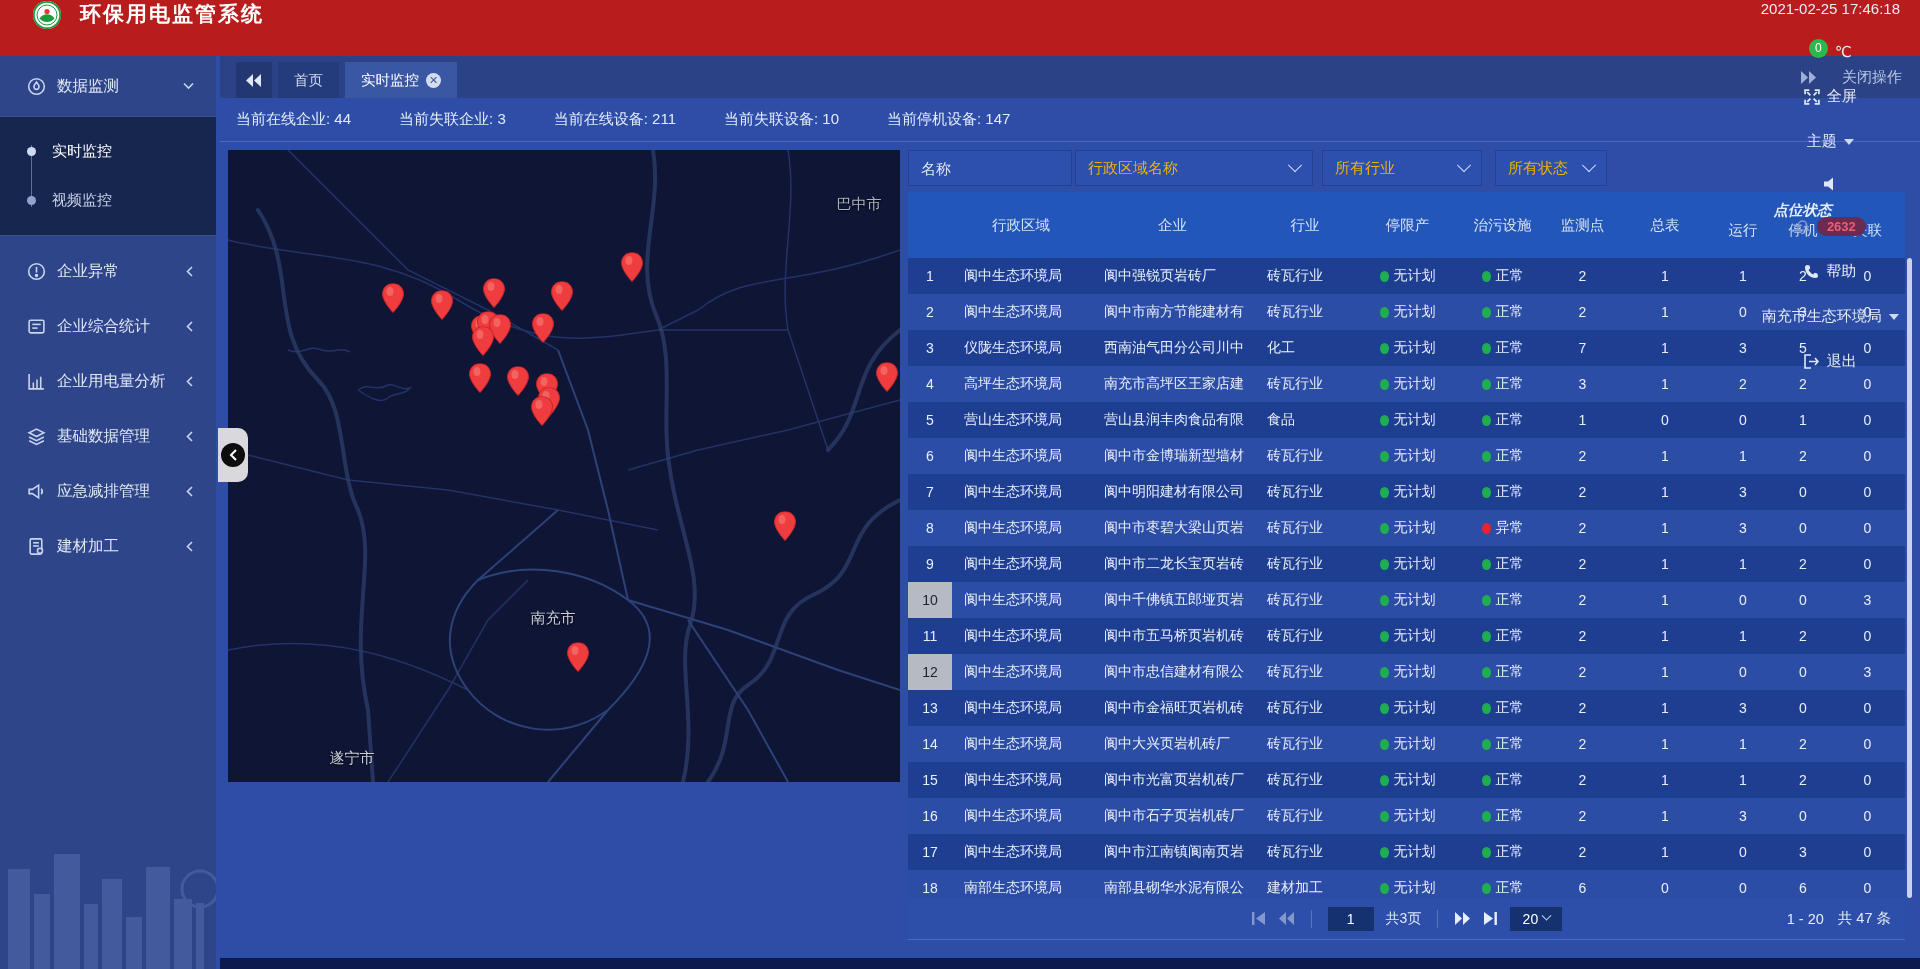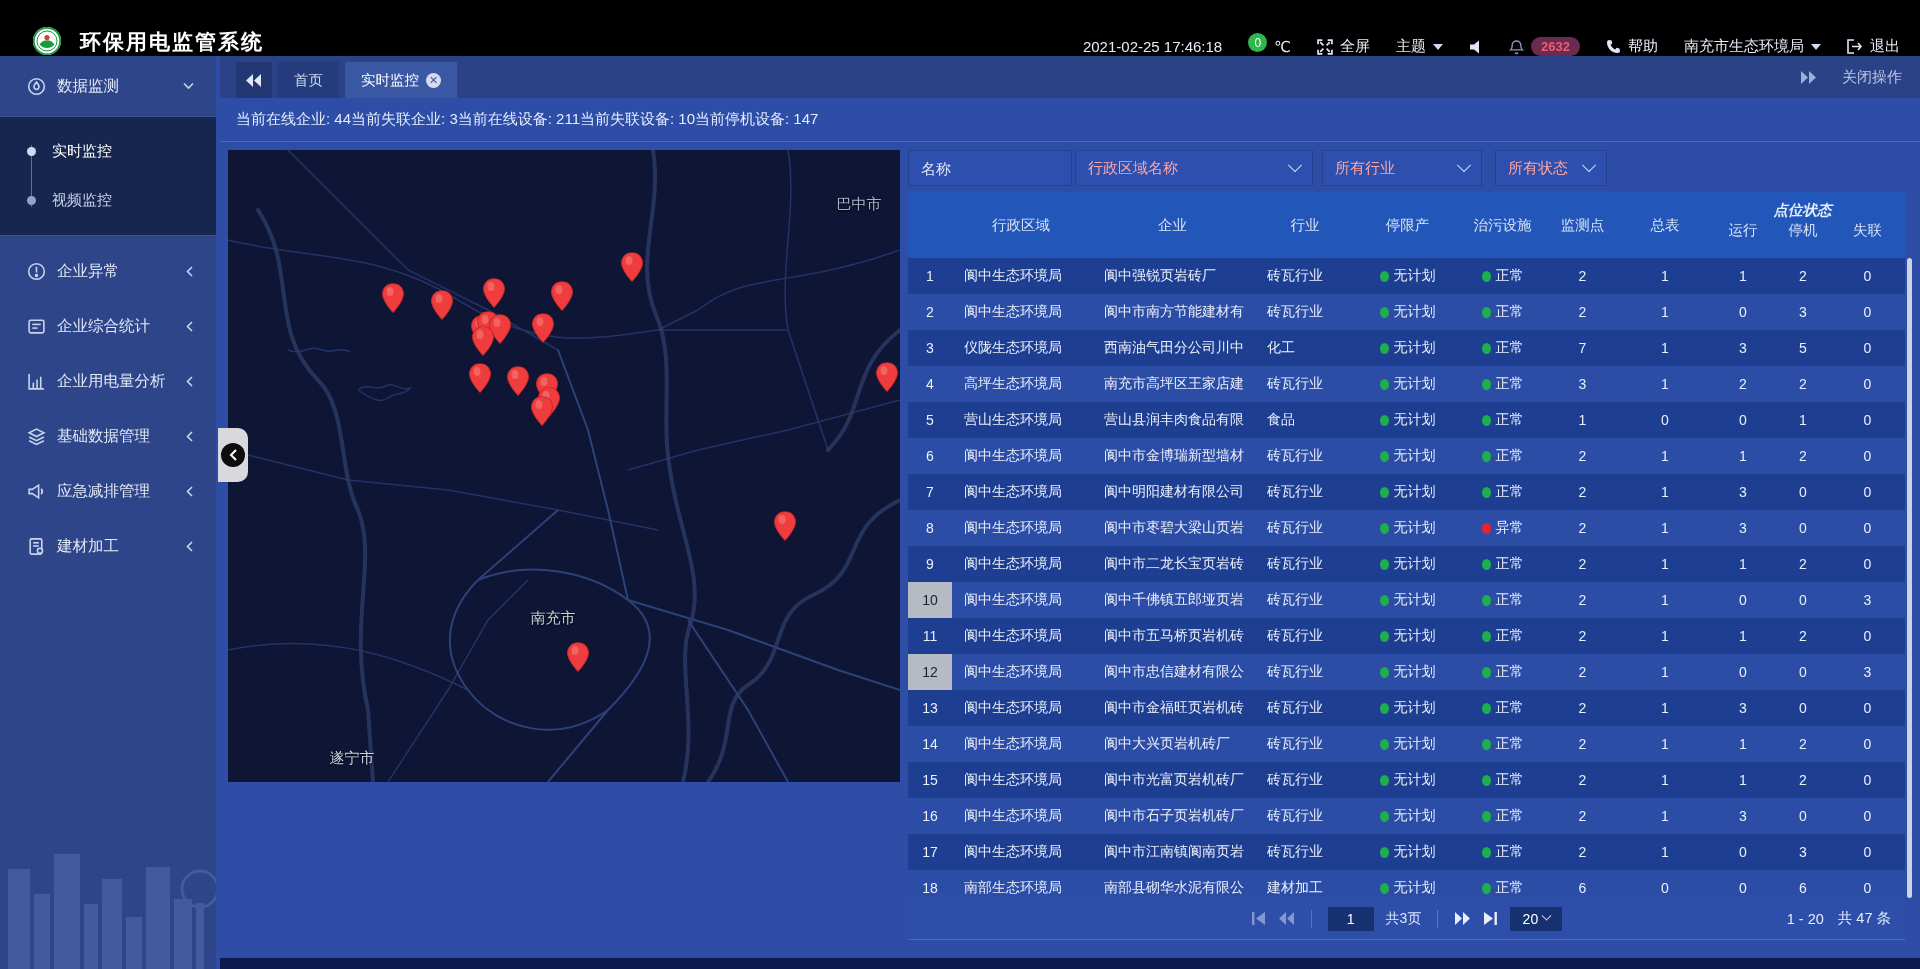--- a/index.html
+++ b/index.html
@@ -2,25 +2,25 @@
 <html><head>
 <meta charset="utf-8">
 <style>
   * { margin:0; padding:0; box-sizing:border-box; }
   html,body { width:1920px; height:969px; overflow:hidden;
     font-family:"Liberation Sans","DejaVu Sans",sans-serif;
     background:#2e4da6; position:relative; }
 
   
   .header { position:absolute; left:0; top:0; width:1920px; height:56px;
-    background:#000000; display:flex; align-items:flex-end; z-index:30; }
+    background:#b91c1c; display:flex; align-items:flex-start; z-index:30; }
   .logo { margin-left:32px; width:30px; height:30px; flex:0 0 auto; }
   .app-title { margin-left:18px; color:#fff; font-size:21px; font-weight:bold; letter-spacing:2px; }
   .header-right { margin-left:auto; display:flex; align-items:center; gap:26px;
-    padding-right:20px; color:#e7ecf8; font-size:15px; }
+    padding-right:20px; color:#e7ecf8; font-size:15px;flex-direction:column; }
   .hitem { display:flex; align-items:center; gap:7px; white-space:nowrap; cursor:default; }
   .temp-badge { width:19px; height:19px; border-radius:50%; background:#2db84d; color:#fff;
     font-size:12px; display:flex; align-items:center; justify-content:center; margin-top:-8px; }
   .notif-pill { background:#6b2b51; color:#ee5d73; font-weight:bold; font-size:13px;
     border-radius:10px; padding:2px 10px; }
   .caret { width:0; height:0; border-left:5px solid transparent; border-right:5px solid transparent;
     border-top:6px solid #cfd9f0; display:inline-block; }
   .hicon { display:inline-flex; }
 
   
@@ -56,21 +56,21 @@
   .tab-close { width:15px; height:15px; border-radius:50%; background:#d6dcec; color:#3a57a4;
     font-size:11px; font-weight:bold; display:flex; align-items:center; justify-content:center;
     line-height:1; cursor:pointer; }
   .tabbar-right { margin-left:auto; display:flex; align-items:center; gap:26px;
     padding-right:18px; height:100%; }
   .close-ops { color:#b9c6e4; font-size:15px; cursor:pointer; }
 
   
   .statsbar { position:absolute; left:220px; top:98px; width:1700px; height:44px;
     background:#2e4da6; border-bottom:1px solid #4a69c0; display:flex; align-items:center;
-    padding-left:16px; color:#e3ebfd; font-size:15px; }
+    padding-left:16px; gap:48px; color:#e3ebfd; font-size:15px; }
 
   
   .content { position:absolute; left:220px; top:142px; width:1700px; height:816px;
     background:#2e4da6; }
   .footer-strip { position:absolute; left:220px; top:958px; width:1700px; height:11px;
     background:#0c1a4e; }
 
   
   .map-panel { position:absolute; left:8px; top:8px; width:672px; height:632px;
     background:#0f1535; overflow:hidden; cursor:grab; }
@@ -81,21 +81,21 @@
   .collapse-handle { position:absolute; left:-2px; top:286px; width:30px; height:54px;
     background:#d9d9dd; border-radius:0 10px 10px 0; display:flex; align-items:center;
     justify-content:center; cursor:pointer; z-index:5; }
   .collapse-handle .circ { width:24px; height:24px; border-radius:50%; background:#0d0d0d;
     display:flex; align-items:center; justify-content:center; }
 
   
   .right-panel { position:absolute; left:688px; top:8px; width:997px; height:792px; }
   .filters { position:absolute; left:0; top:0; height:36px; display:flex; }
   .fbox { background:#2d4fae; border:1px solid #22418f; height:36px; display:flex;
-    align-items:center; color:#fca5a5; font-size:15px; padding:8px 12px; cursor:pointer; }
+    align-items:center; color:#eab308; font-size:15px; padding:8px 12px; cursor:pointer; }
   .fbox.sel { justify-content:space-between; }
   input.fbox { cursor:text; outline:none; }
   input.fbox::placeholder { color:#dfe6f8; opacity:1; }
   .vchev { width:10px; height:10px; border-right:1.8px solid #cfd9f0; border-bottom:1.8px solid #cfd9f0;
     transform:rotate(45deg) translate(-2px,-2px); margin-left:10px; }
 
   .grid { display:grid; grid-template-columns:44px 138px 165px 100px 105px 85px 75px 90px 66px 54px 75px; }
   .thead { position:absolute; left:0; top:42px; width:997px; height:66px; background:#2256b8;
     color:#d6e2f8; font-size:14.5px; }
   .thead .hc { display:flex; align-items:center; justify-content:center; }

